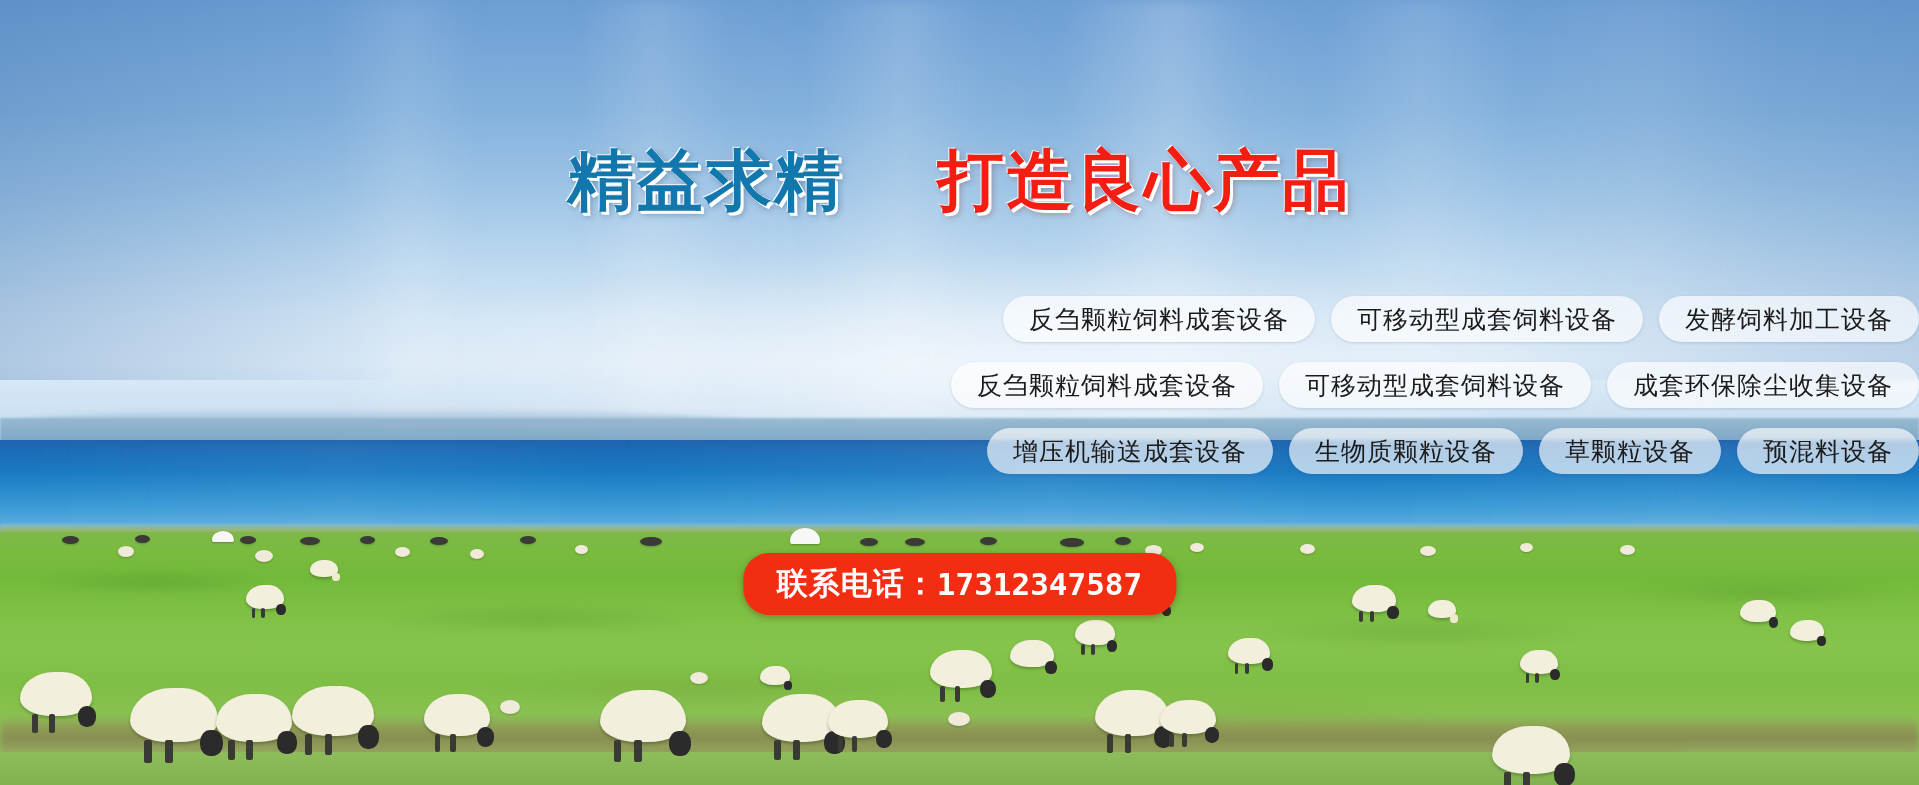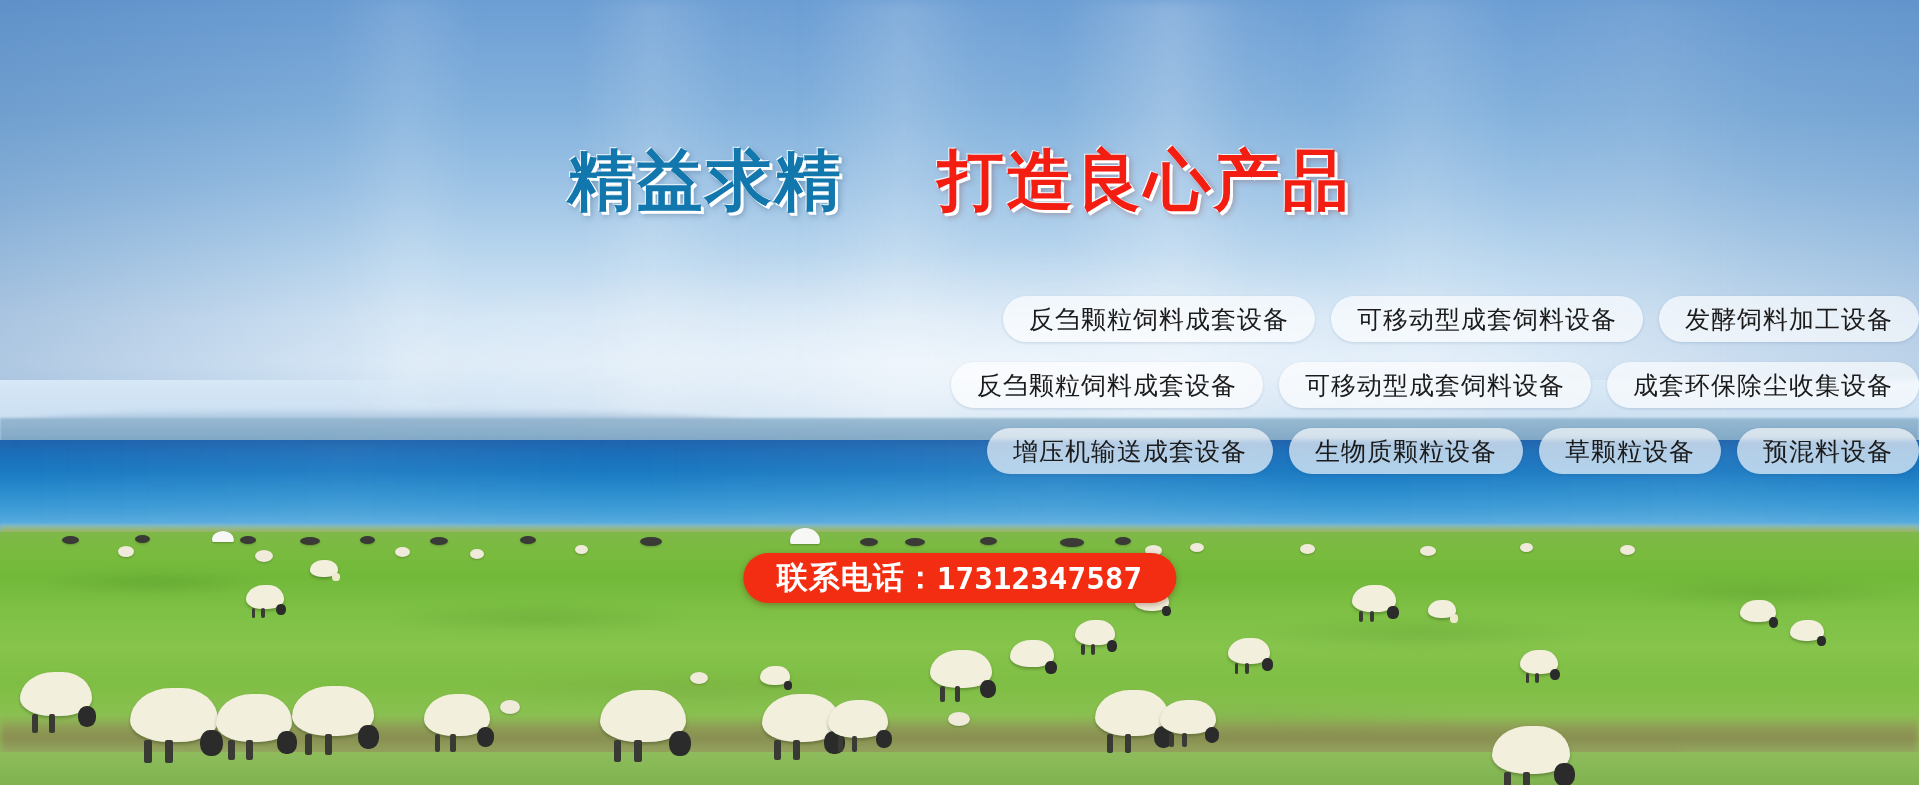--- a/index.html
+++ b/index.html
@@ -258,21 +258,21 @@
     box-shadow:0 1px 3px rgba(40,80,130,.18);
     backdrop-filter:blur(2px);
   }
 
   
   .phone{
     position:absolute;
     left:50%;
     transform:translateX(-50%);
     top:553px;
-    height:50px;
+    height:62px;
     display:flex;
     align-items:center;
     justify-content:center;
     padding:12px 34px;
     border-radius:26px;
     background:#f32d11;
     color:#ffffff;
     font-size:31px;
     font-weight:bold;
     letter-spacing:1px;

